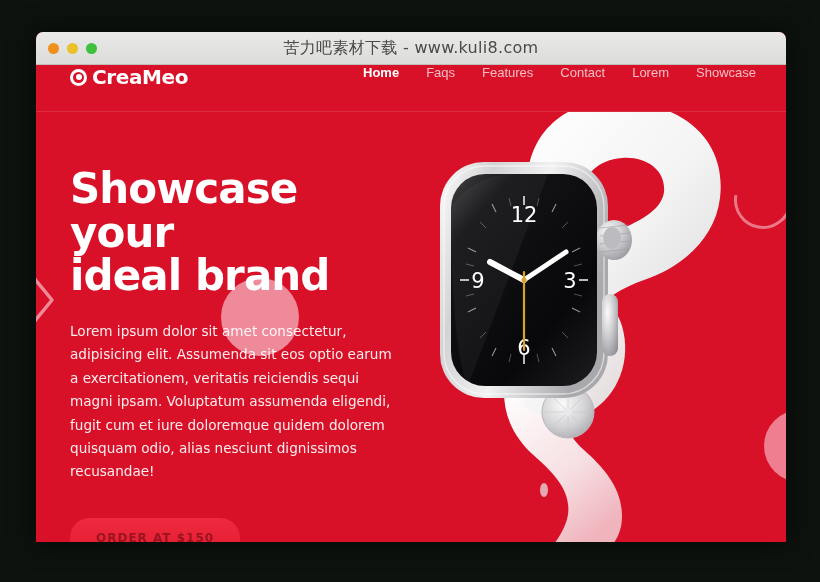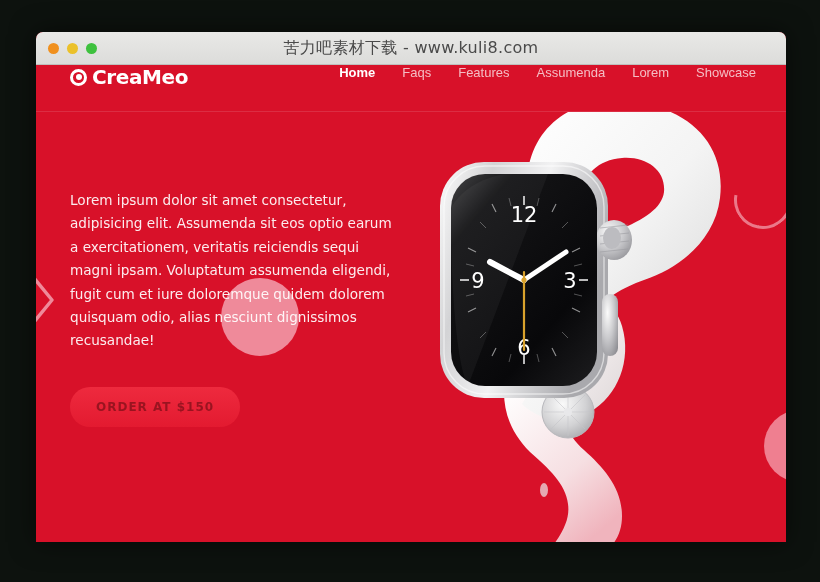--- a/index.html
+++ b/index.html
@@ -222,21 +222,21 @@
 
     <nav class="navbar">
       <div class="logo">
         <span class="logo-icon"></span>
         <span>CreaMeo</span>
       </div>
       <div class="nav-links">
         <a class="nav-link active">Home</a>
         <a class="nav-link">Faqs</a>
         <a class="nav-link">Features</a>
-        <a class="nav-link">Assumenda</a>
+        <a class="nav-link">Contact</a>
         <a class="nav-link">Lorem</a>
         <a class="nav-link">Showcase</a>
       </div>
     </nav>
 
     <div class="hero">
 
       <div class="deco deco-circle-head"></div>
 
       <div class="slider-arrow">
@@ -369,19 +369,23 @@
             <line x1="116" y1="168" x2="158" y2="140" stroke="#ffffff" stroke-width="5" stroke-linecap="round"></line>
             <line x1="116" y1="160" x2="116" y2="238" stroke="#d9a22c" stroke-width="2.2" stroke-linecap="round"></line>
             <circle cx="116" cy="168" r="2.6" fill="#d9a22c"></circle>
           </g>
 
           <path d="M43 96 C60 66 100 56 140 62 L60 274 C46 250 42 140 43 96 Z" fill="#ffffff" opacity="0.045"></path>
         </svg>
       </div>
 
       <div class="hero-text">
+        <h1 class="hero-title">
+          <span>Showcase your</span><br>
+          <span>ideal brand</span>
+        </h1>
         <p class="hero-para">Lorem ipsum dolor sit amet consectetur, adipisicing elit. Assumenda sit eos optio earum a exercitationem, veritatis reiciendis sequi magni ipsam. Voluptatum assumenda eligendi, fugit cum et iure doloremque quidem dolorem quisquam odio, alias nesciunt dignissimos recusandae!</p>
         <button class="order-btn">ORDER AT $150</button>
       </div>
 
     </div>
   </div>
 </div>
 
 </body></html>

